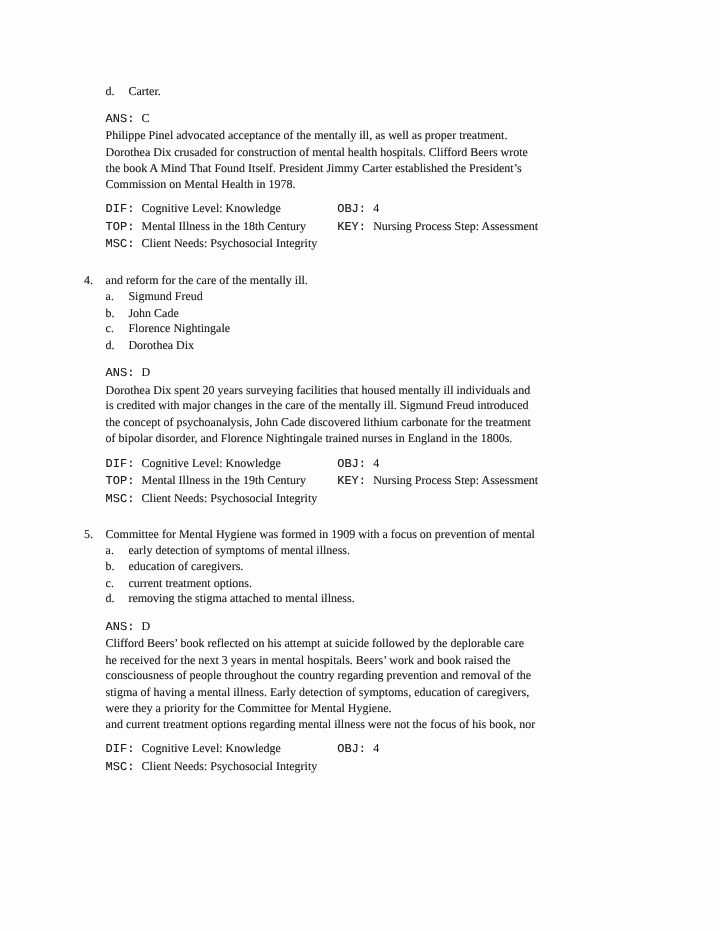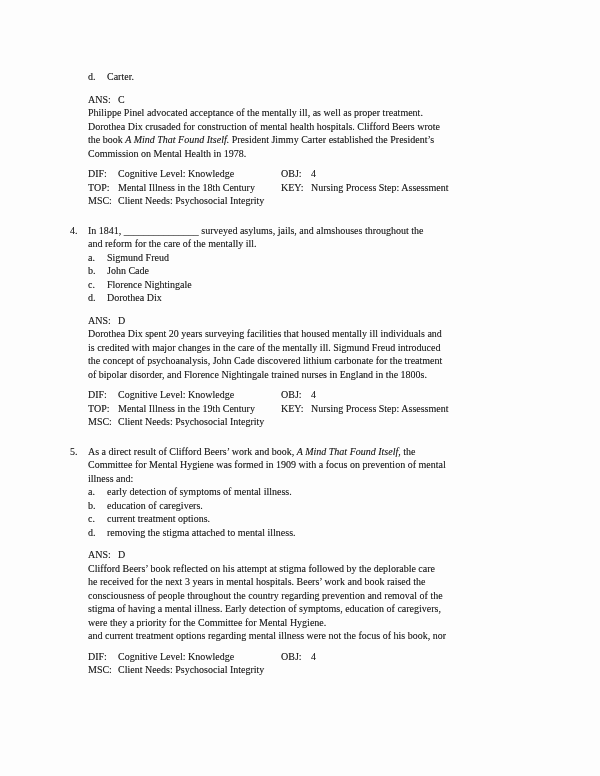--- a/index.html
+++ b/index.html
@@ -10,27 +10,27 @@
     background: #fdfdfd;
     overflow: hidden;
     font-family: "Liberation Serif", serif;
     font-size: 10px;
     line-height: 13.5px;
     color: #1e1e1e;
     text-shadow: 0 0 0.4px rgba(30,30,30,0.45);
   }
   .content { padding: 70px 70px 0 88px; }
   .ln { white-space: pre; }
-  .i { font-style: italic; }
+  .i { }
   .question { position: relative; margin-top: 16px; }
   .qnum { position: absolute; left: -18px; top: 0; }
   .optletter { display: inline-block; width: 19px; }
   .ansblock { margin-top: 9px; }
   .meta { margin-top: 7px; }
-  .mlabel { display: inline-block; width: 30px; }
+  .mlabel { display: inline-block; width: 30px; font-family: Liberation Mono, monospace; }
   .mval1 { display: inline-block; width: 163px; }
   section { display: block; }
 </style>
 </head>
 <body>
 
 <div class="page">
   <div class="content">
 
     <section>
@@ -46,21 +46,20 @@
 
       <div class="meta">
         <div class="ln"><span class="mlabel">DIF:</span><span class="mval1">Cognitive Level: Knowledge</span><span class="mlabel">OBJ:</span><span>4</span></div>
         <div class="ln"><span class="mlabel">TOP:</span><span class="mval1">Mental Illness in the 18th Century</span><span class="mlabel">KEY:</span><span>Nursing Process Step: Assessment</span></div>
         <div class="ln"><span class="mlabel">MSC:</span><span>Client Needs: Psychosocial Integrity</span></div>
       </div>
     </section>
 
     <section class="question">
       <span class="qnum">4.</span>
-      <div class="ln">In 1841, _______________ surveyed asylums, jails, and almshouses throughout the</div>
       <div class="ln">and reform for the care of the mentally ill.</div>
 
       <div class="ln"><span class="optletter">a.</span><span>Sigmund Freud</span></div>
       <div class="ln"><span class="optletter">b.</span><span>John Cade</span></div>
       <div class="ln"><span class="optletter">c.</span><span>Florence Nightingale</span></div>
       <div class="ln"><span class="optletter">d.</span><span>Dorothea Dix</span></div>
 
       <div class="ansblock">
         <div class="ln"><span class="mlabel">ANS:</span><span>D</span></div>
         <div class="ln">Dorothea Dix spent 20 years surveying facilities that housed mentally ill individuals and</div>
@@ -71,32 +70,30 @@
 
       <div class="meta">
         <div class="ln"><span class="mlabel">DIF:</span><span class="mval1">Cognitive Level: Knowledge</span><span class="mlabel">OBJ:</span><span>4</span></div>
         <div class="ln"><span class="mlabel">TOP:</span><span class="mval1">Mental Illness in the 19th Century</span><span class="mlabel">KEY:</span><span>Nursing Process Step: Assessment</span></div>
         <div class="ln"><span class="mlabel">MSC:</span><span>Client Needs: Psychosocial Integrity</span></div>
       </div>
     </section>
 
     <section class="question">
       <span class="qnum">5.</span>
-      <div class="ln"><span>As a direct result of Clifford Beers’ work and book, </span><span class="i">A Mind That Found Itself</span><span>, the</span></div>
       <div class="ln">Committee for Mental Hygiene was formed in 1909 with a focus on prevention of mental</div>
-      <div class="ln">illness and:</div>
 
       <div class="ln"><span class="optletter">a.</span><span>early detection of symptoms of mental illness.</span></div>
       <div class="ln"><span class="optletter">b.</span><span>education of caregivers.</span></div>
       <div class="ln"><span class="optletter">c.</span><span>current treatment options.</span></div>
       <div class="ln"><span class="optletter">d.</span><span>removing the stigma attached to mental illness.</span></div>
 
       <div class="ansblock">
         <div class="ln"><span class="mlabel">ANS:</span><span>D</span></div>
-        <div class="ln">Clifford Beers’ book reflected on his attempt at stigma followed by the deplorable care</div>
+        <div class="ln">Clifford Beers’ book reflected on his attempt at suicide followed by the deplorable care</div>
         <div class="ln">he received for the next 3 years in mental hospitals. Beers’ work and book raised the</div>
         <div class="ln">consciousness of people throughout the country regarding prevention and removal of the</div>
         <div class="ln">stigma of having a mental illness. Early detection of symptoms, education of caregivers,</div>
         <div class="ln">were they a priority for the Committee for Mental Hygiene.</div>
         <div class="ln">and current treatment options regarding mental illness were not the focus of his book, nor</div>
       </div>
 
       <div class="meta">
         <div class="ln"><span class="mlabel">DIF:</span><span class="mval1">Cognitive Level: Knowledge</span><span class="mlabel">OBJ:</span><span>4</span></div>
         <div class="ln"><span class="mlabel">MSC:</span><span>Client Needs: Psychosocial Integrity</span></div>

